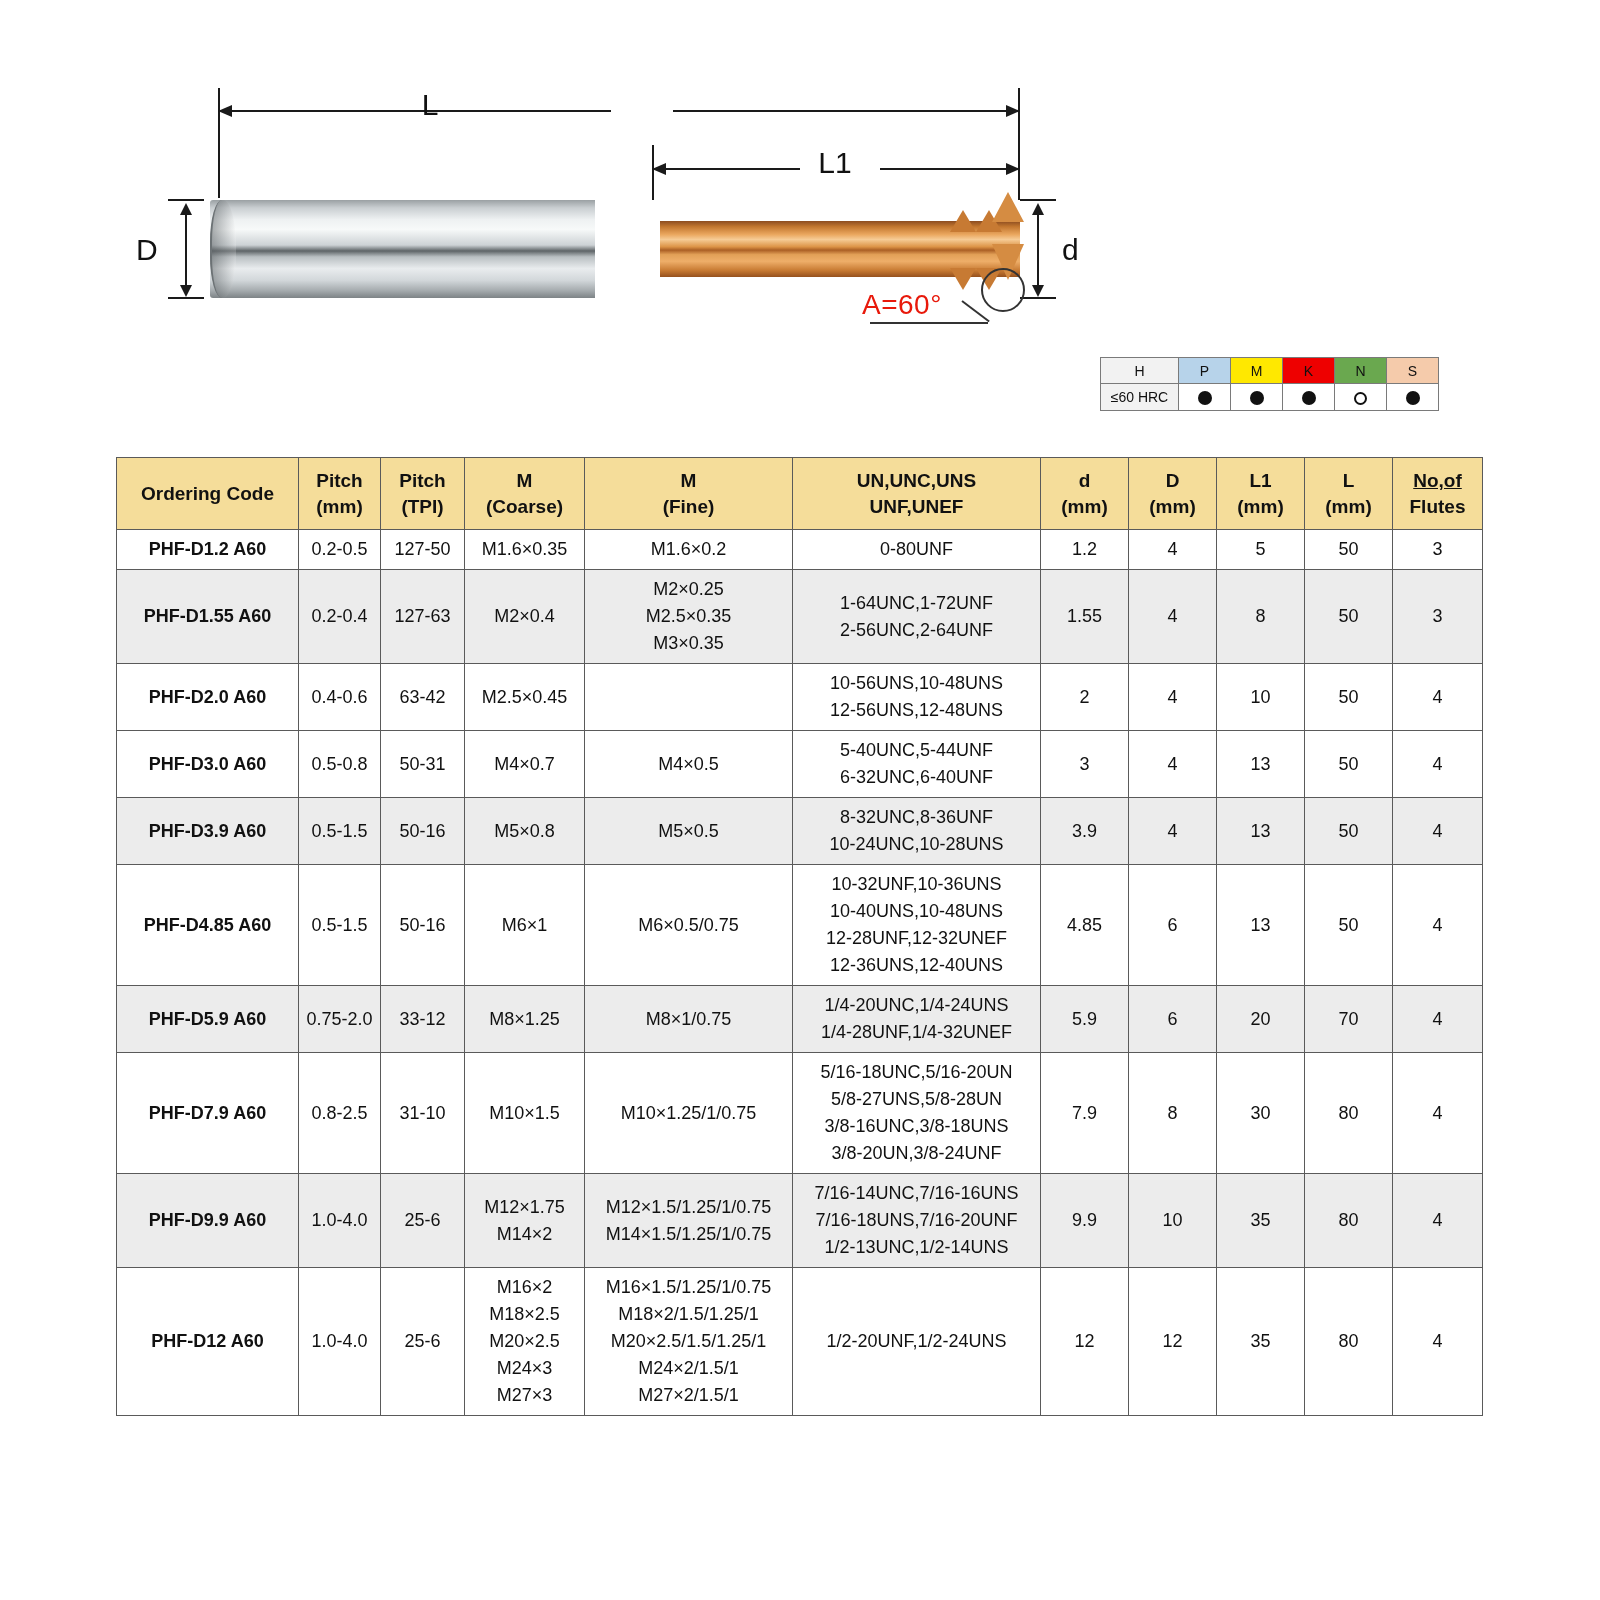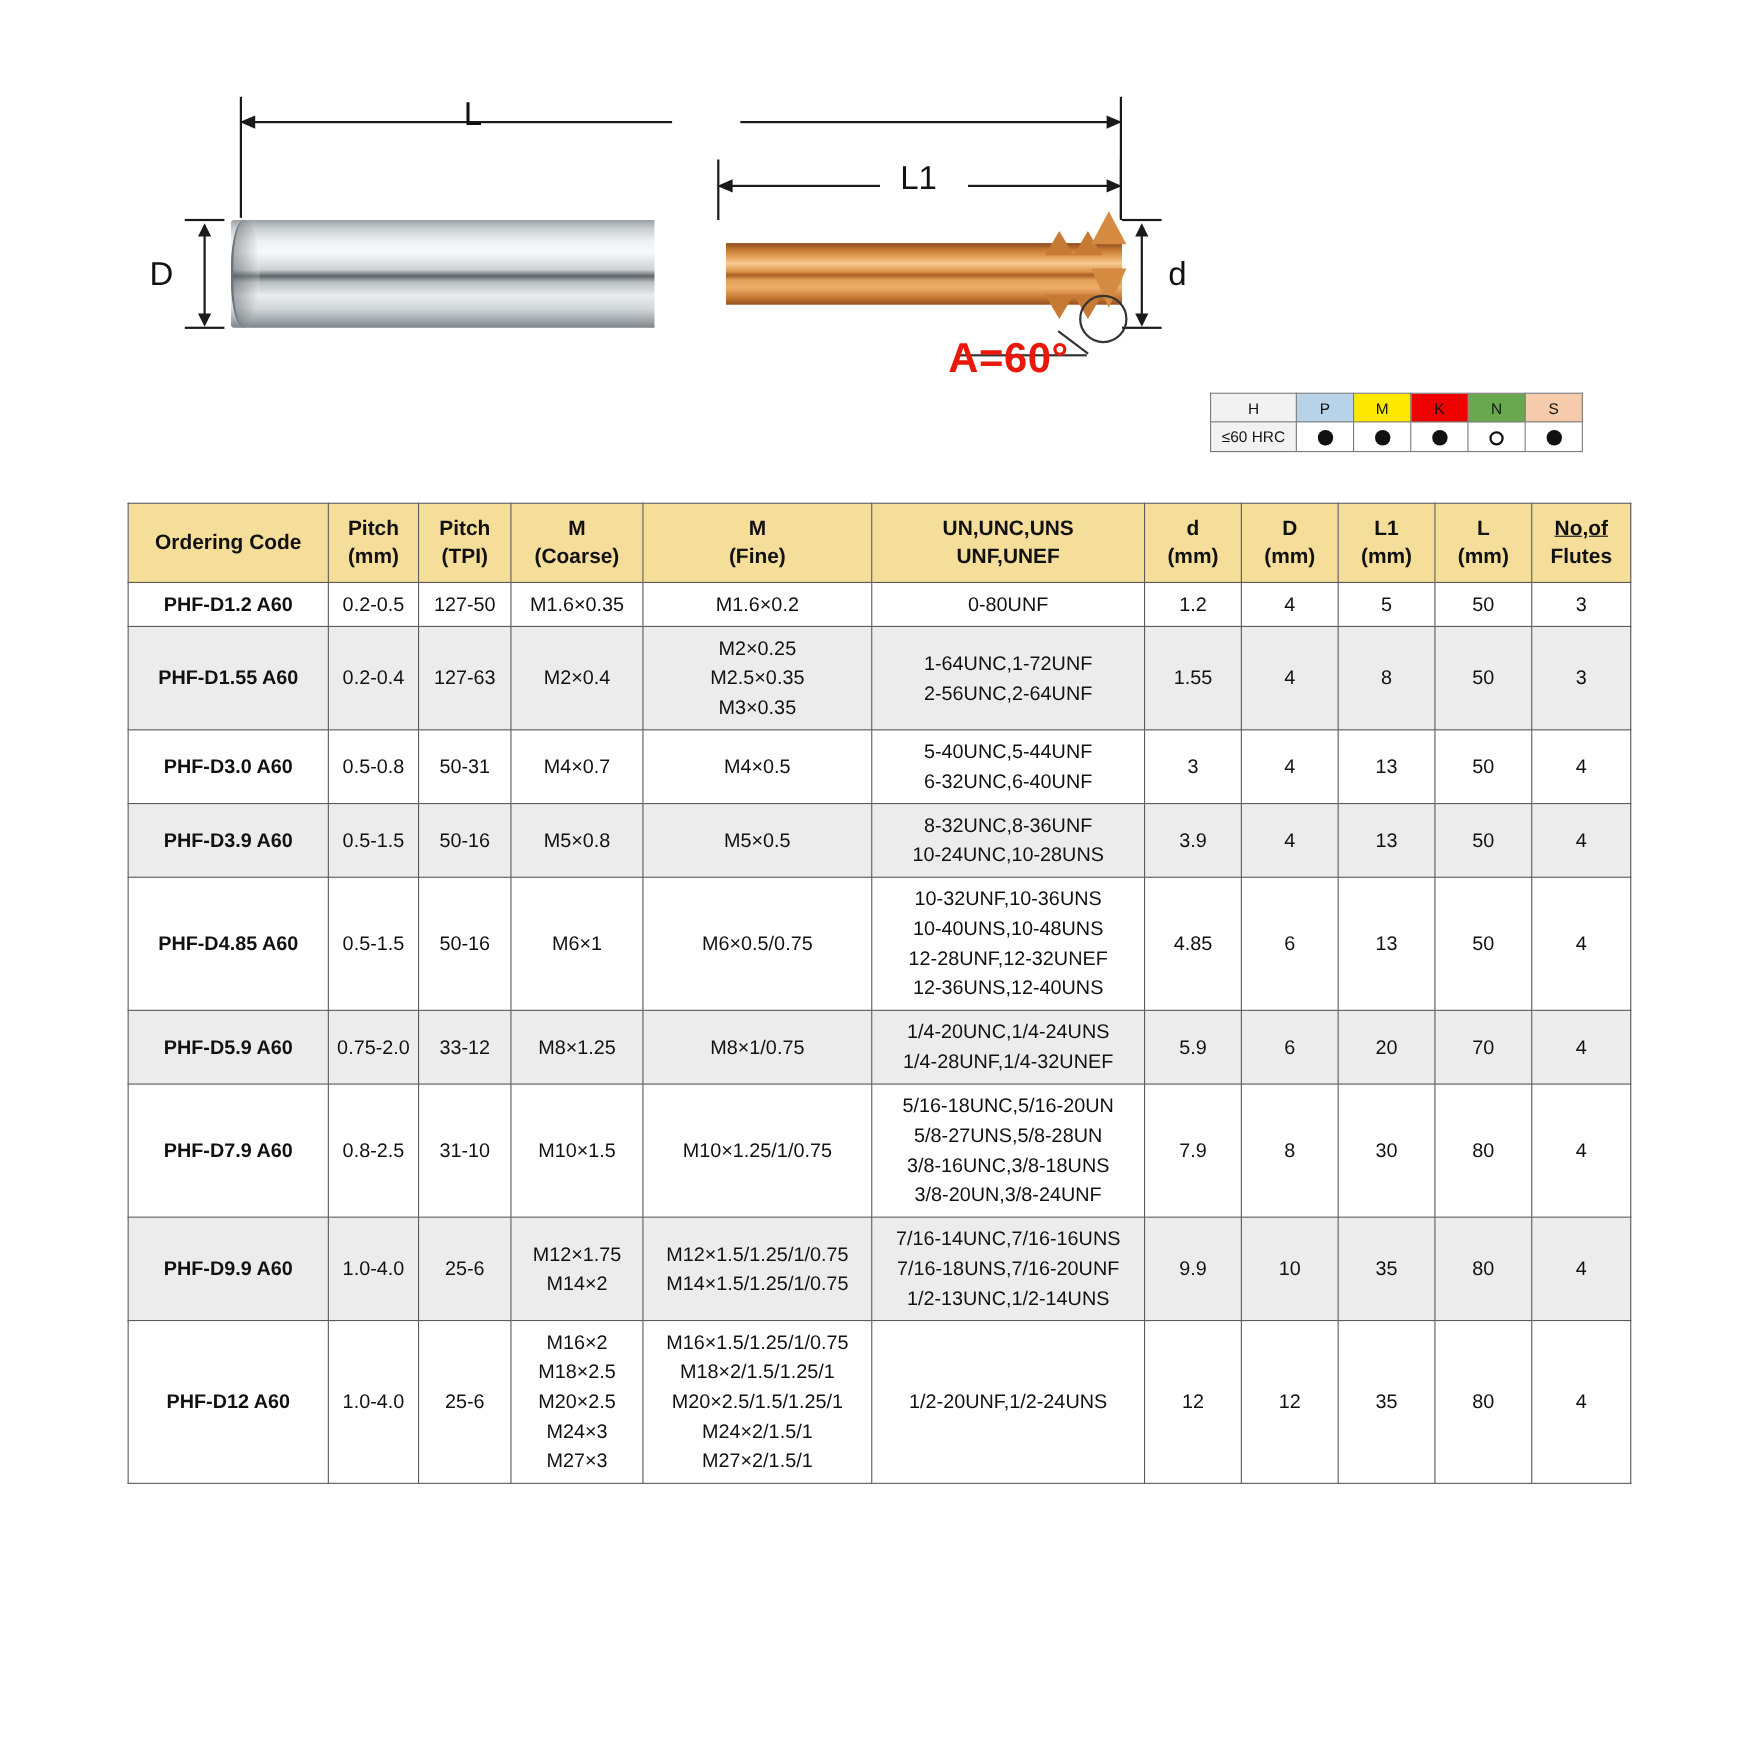--- a/index.html
+++ b/index.html
@@ -124,21 +124,21 @@
     position:absolute; left:981px; top:268px; width:44px; height:44px;
     border: 2px solid #333; border-radius: 50%; background: transparent;
   }
   .callout-leader { position:absolute; left:870px; top:322px; width:118px; height:2px;
                     background:#333; }
   .callout-leader-diag {
     position:absolute; left:962px; top:300px; width:34px; height:2px;
     background:#333; transform: rotate(37deg); transform-origin: left center;
   }
   .callout-label {
-    position:absolute; left:862px; top:305px; font-size:38px; font-weight:700;
+    position:absolute; left:862px; top:289px; font-size:28px; font-weight:400;
     color:#e8190b; letter-spacing:.5px;
   }
 
   
   .detail { position:absolute; left:1152px; top:18px; width:268px; height:268px; }
   .detail-circle {
     position:absolute; left:0; top:0; width:264px; height:264px;
     border:2px solid #2a2a2a; border-radius:50%; background:#fff; overflow:hidden;
   }
   .detail-wedge {
@@ -400,20 +400,38 @@
               <span>1-64UNC,1-72UNF</span>
               <span>2-56UNC,2-64UNF</span>
             </td>
             <td>1.55</td>
             <td>4</td>
             <td>8</td>
             <td>50</td>
             <td>3</td>
           </tr>
           <tr>
+            <td class="code">PHF-D2.0 A60</td>
+            <td>0.4-0.6</td>
+            <td>63-42</td>
+            <td class="stack">
+              <span>M2.5×0.45</span>
+            </td>
+            <td class="stack"></td>
+            <td class="stack">
+              <span>10-56UNS,10-48UNS</span>
+              <span>12-56UNS,12-48UNS</span>
+            </td>
+            <td>2</td>
+            <td>4</td>
+            <td>10</td>
+            <td>50</td>
+            <td>4</td>
+          </tr>
+          <tr>
             <td class="code">PHF-D3.0 A60</td>
             <td>0.5-0.8</td>
             <td>50-31</td>
             <td class="stack">
               <span>M4×0.7</span>
             </td>
             <td class="stack">
               <span>M4×0.5</span>
             </td>
             <td class="stack">

